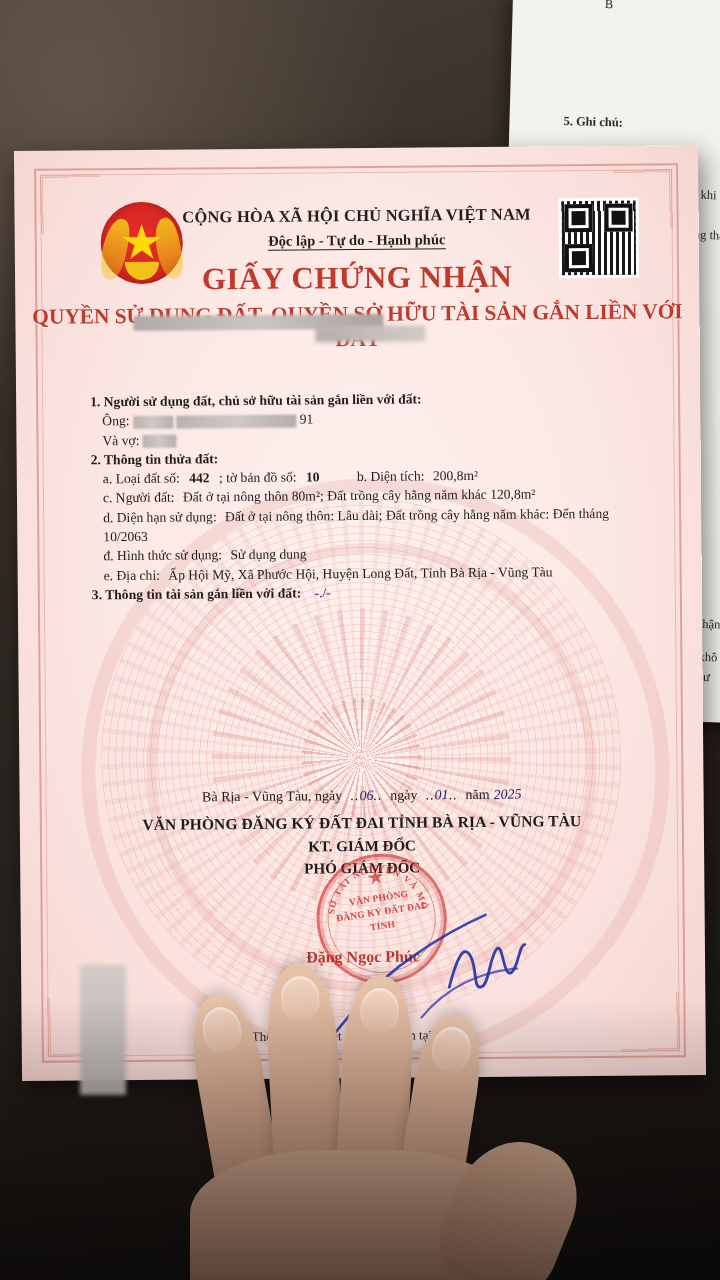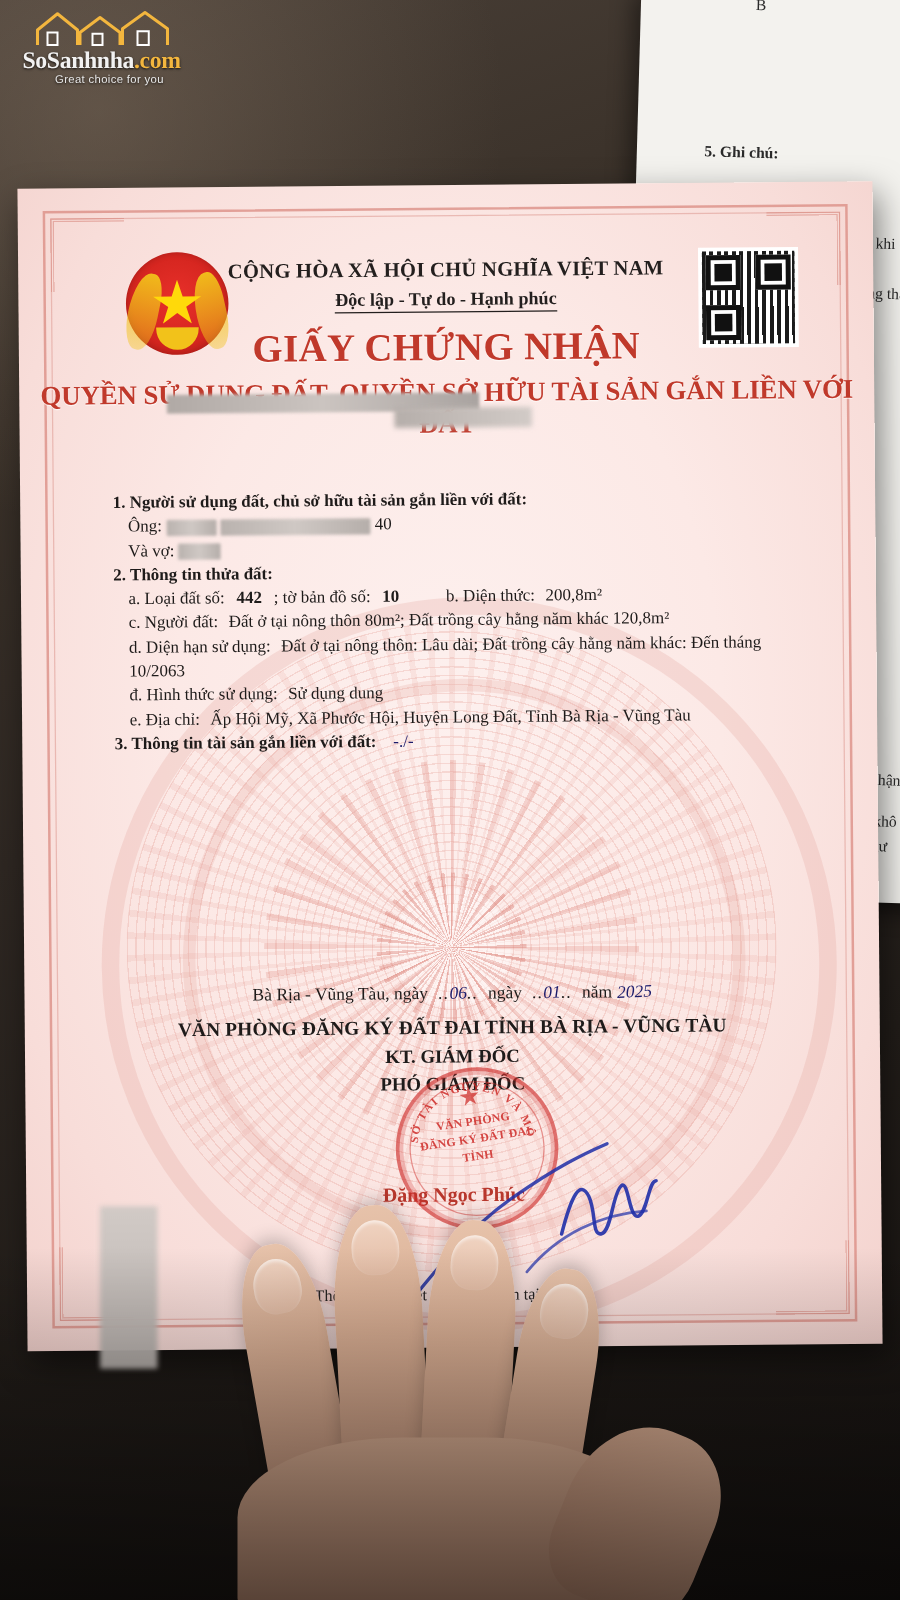--- a/index.html
+++ b/index.html
@@ -561,33 +561,33 @@
     <div class="hdr motto" style="position:absolute;top:84px;"><span>Độc lập - Tự do - Hạnh phúc</span></div>
     <div class="hdr title1" style="position:absolute;top:112px;">GIẤY CHỨNG NHẬN</div>
     <div class="hdr title2" style="position:absolute;top:154px;">QUYỀN SỬ DỤNG ĐẤT, QUYỀN SỞ HỮU TÀI SẢN GẮN LIỀN VỚI ĐẤT</div>
 
     <div class="body-block">
       <div class="ln b">1. Người sử dụng đất, chủ sở hữu tài sản gắn liền với đất:</div>
       <div class="ln indent">
         <span>Ông:</span>
         <span class="redact" style="width:40px;"></span>
         <span class="redact" style="width:120px;"></span>
-        <span>40</span>
+        <span>91</span>
       </div>
       <div class="ln indent">
         <span>Và vợ:</span>
         <span class="redact" style="width:34px;"></span>
       </div>
       <div class="ln b">2. Thông tin thửa đất:</div>
       <div class="ln indent">
         <span>a. Loại đất số:</span>
         <span class="b" style="padding:0 6px">442</span>
         <span>; tờ bản đồ số:</span>
         <span class="b" style="padding:0 6px">10</span>
-        <span style="padding-left:28px">b. Diện thức:</span>
+        <span style="padding-left:28px">b. Diện tích:</span>
         <span style="padding-left:5px">200,8m²</span>
       </div>
       <div class="ln indent">
         <span>c. Người đất:</span>
         <span style="padding-left:5px">Đất ở tại nông thôn 80m²; Đất trồng cây hằng năm khác 120,8m²</span>
       </div>
       <div class="wrapln indent">
         <span>d. Diện hạn sử dụng:</span>
         <span style="padding-left:5px">Đất ở tại nông thôn: Lâu dài; Đất trồng cây hằng năm khác: Đến tháng 10/2063</span>
       </div>
@@ -660,29 +660,13 @@
       </div>
     <div class="finger f4">
         <div class="nail"></div>
       </div>
     <div class="palm"></div>
     <div class="thumb"></div>
   </div>
 
   <div class="desk-dark-bottom"></div>
 
-  <div class="logo">
-    <svg class="logo-roof" viewBox="0 0 130 34">
-      <g fill="none" stroke="#f3b63e" stroke-width="2.4" stroke-linejoin="round">
-        <path d="M6 30 L6 18 L22 5 L38 18 L38 30"></path>
-        <path d="M40 30 L40 20 L56 8 L72 20 L72 30"></path>
-        <path d="M74 30 L74 17 L92 4 L110 17 L110 30"></path>
-      </g>
-      <g fill="none" stroke="#ffffff" stroke-width="1.6">
-        <rect x="14" y="20" width="8" height="10"></rect>
-        <rect x="50" y="21" width="8" height="9"></rect>
-        <rect x="86" y="19" width="9" height="11"></rect>
-      </g>
-    </svg>
-    <div class="logo-text"><span>SoSanhnha</span><span class="dotcom">.com</span></div>
-    <div class="logo-sub">Great choice for you</div>
-  </div>
 </div>
 
 </body></html>

